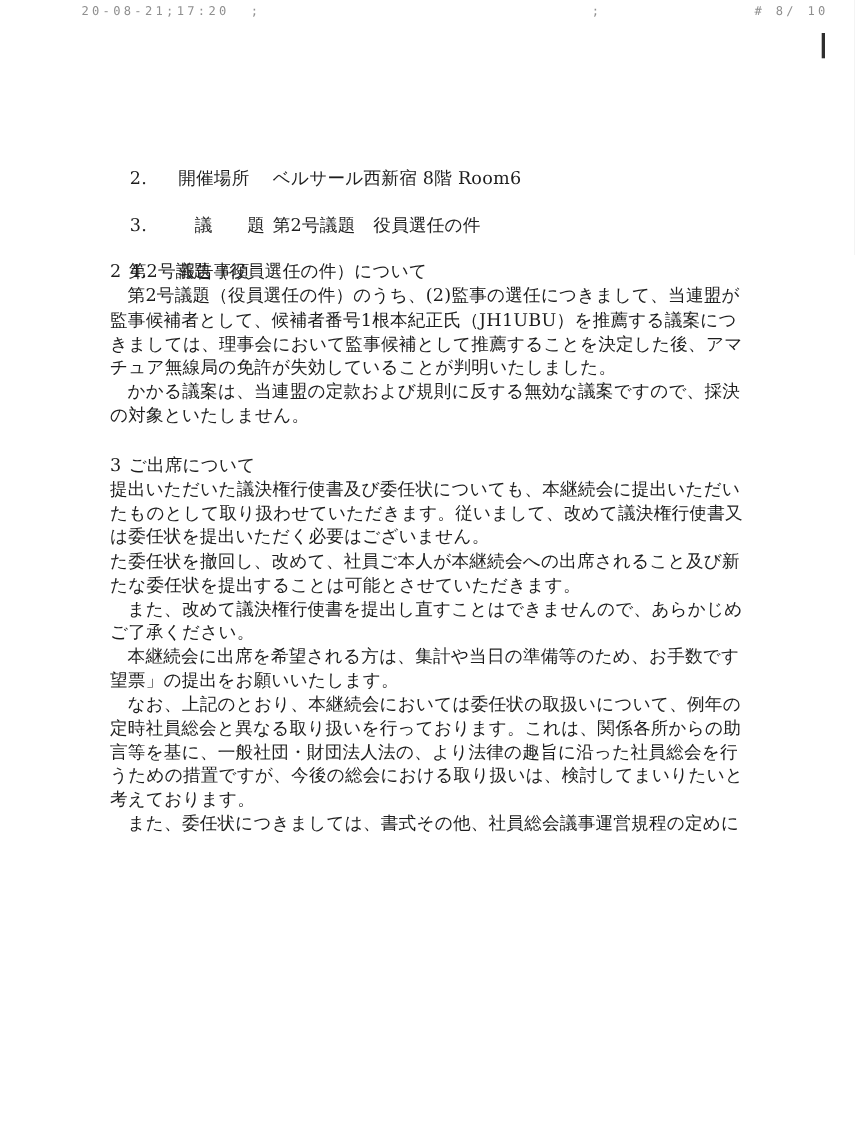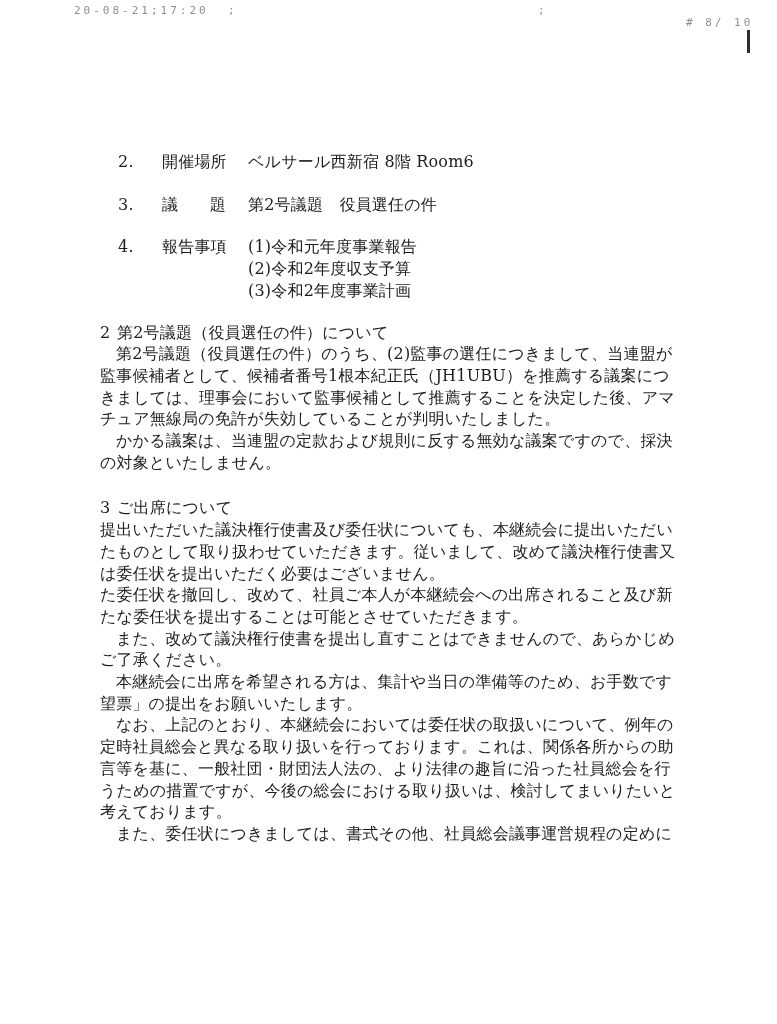--- a/index.html
+++ b/index.html
@@ -25,21 +25,21 @@
     width: 100%;
     height: 16px;
     font-family: "DejaVu Sans Mono", "Liberation Mono", monospace;
     font-size: 11px;
     color: #8f8f8f;
     letter-spacing: 3px;
     white-space: pre;
   }
   .fax-header .hdr-left   { position: absolute; left: 74px;  top: 0; }
   .fax-header .hdr-center { position: absolute; left: 538px; top: 0; }
-  .fax-header .hdr-right  { position: absolute; left: 686px; top: 12px; }
+  .fax-header .hdr-right  { position: absolute; left: 686px; top: 0; }
   
   .scan-mark {
     position: absolute;
     left: 747px;
     top: 30px;
     width: 3px;
     height: 23px;
     background: #2e2e2e;
   }
   
@@ -65,20 +65,21 @@
   .info-label {
     position: absolute;
     left: 62px;
     top: 0;
   }
   .info-label.justify {
     width: 64px;
     display: inline-block;
     text-align: justify;
     text-align-last: justify;
+    margin-left: 15px;
   }
   .info-value { margin-left: 148px; }
   
   .doc-section { margin-top: 20px; }
   .doc-section.attendance { margin-top: 24px; }
   .section-heading { display: flex; }
   .sec-no { display: inline-block; min-width: 17px; }
   .para { margin: 0; }
 </style>
 </head>
@@ -110,25 +111,20 @@
         <span class="info-no">3.</span>
         <span class="info-label justify">議 題</span>
         <div class="info-value">
             <div class="line">第2号議題　役員選任の件</div>
           </div>
       </div>
 
       <div class="info-row">
         <span class="info-no">4.</span>
         <span class="info-label">報告事項</span>
-        <div class="info-value">
-            <div class="line">(1)令和元年度事業報告</div>
-            <div class="line">(2)令和2年度収支予算</div>
-            <div class="line">(3)令和2年度事業計画</div>
-          </div>
       </div>
 
     </section>
 
     <section class="doc-section">
       <div class="section-heading">
         <span class="sec-no">2</span>
         <span class="sec-title">第2号議題（役員選任の件）について</span>
       </div>
       <div class="para">

